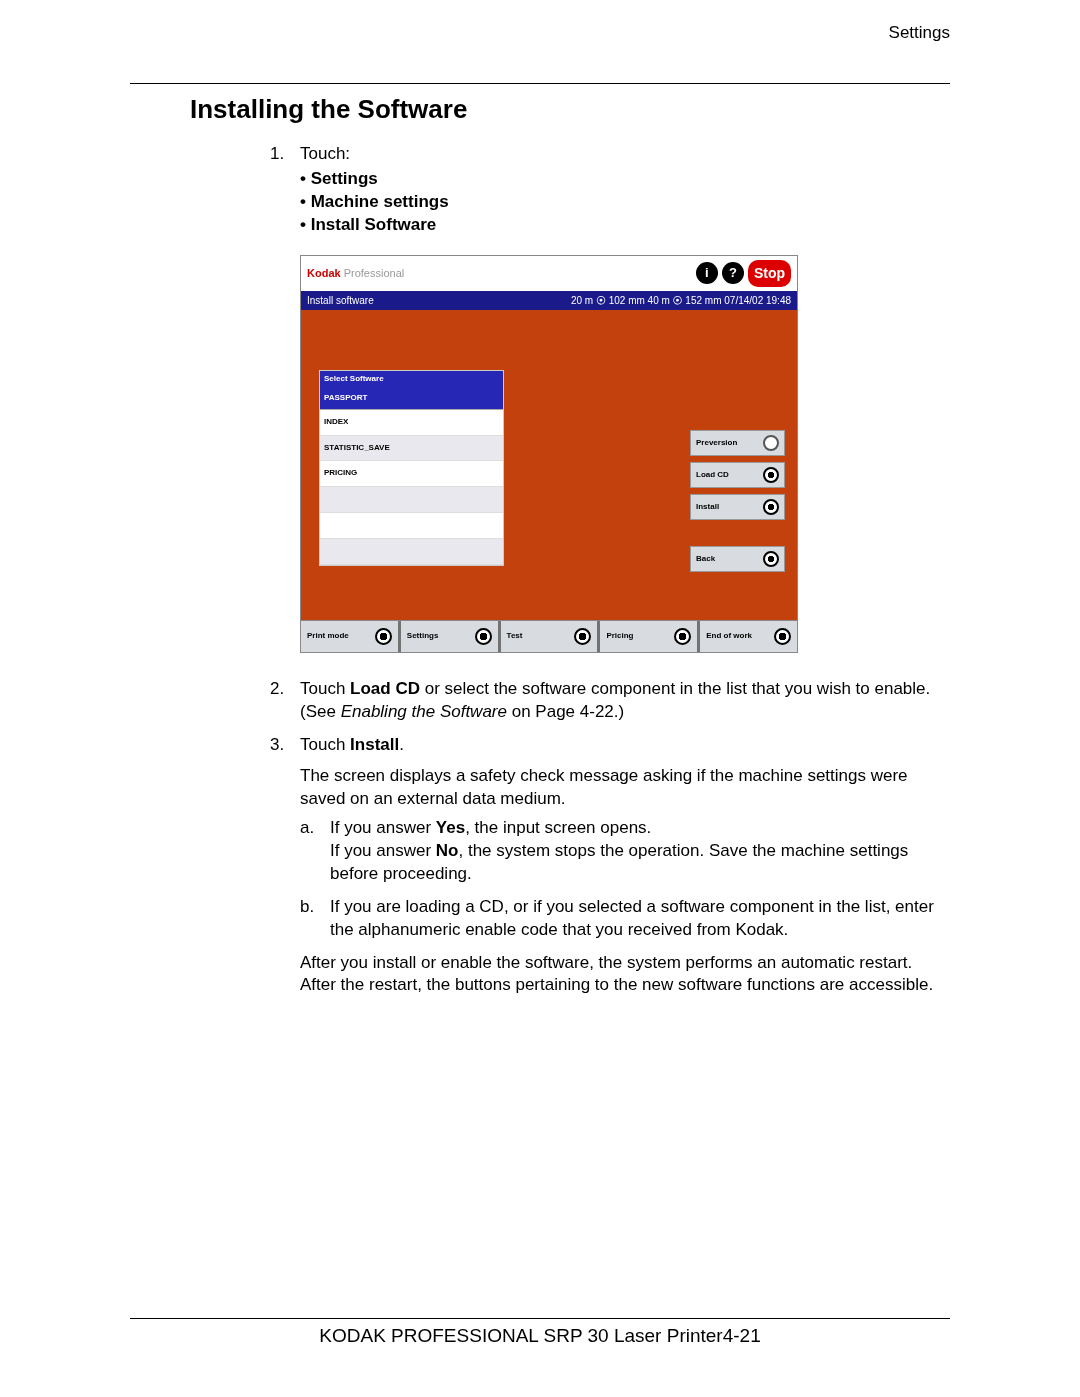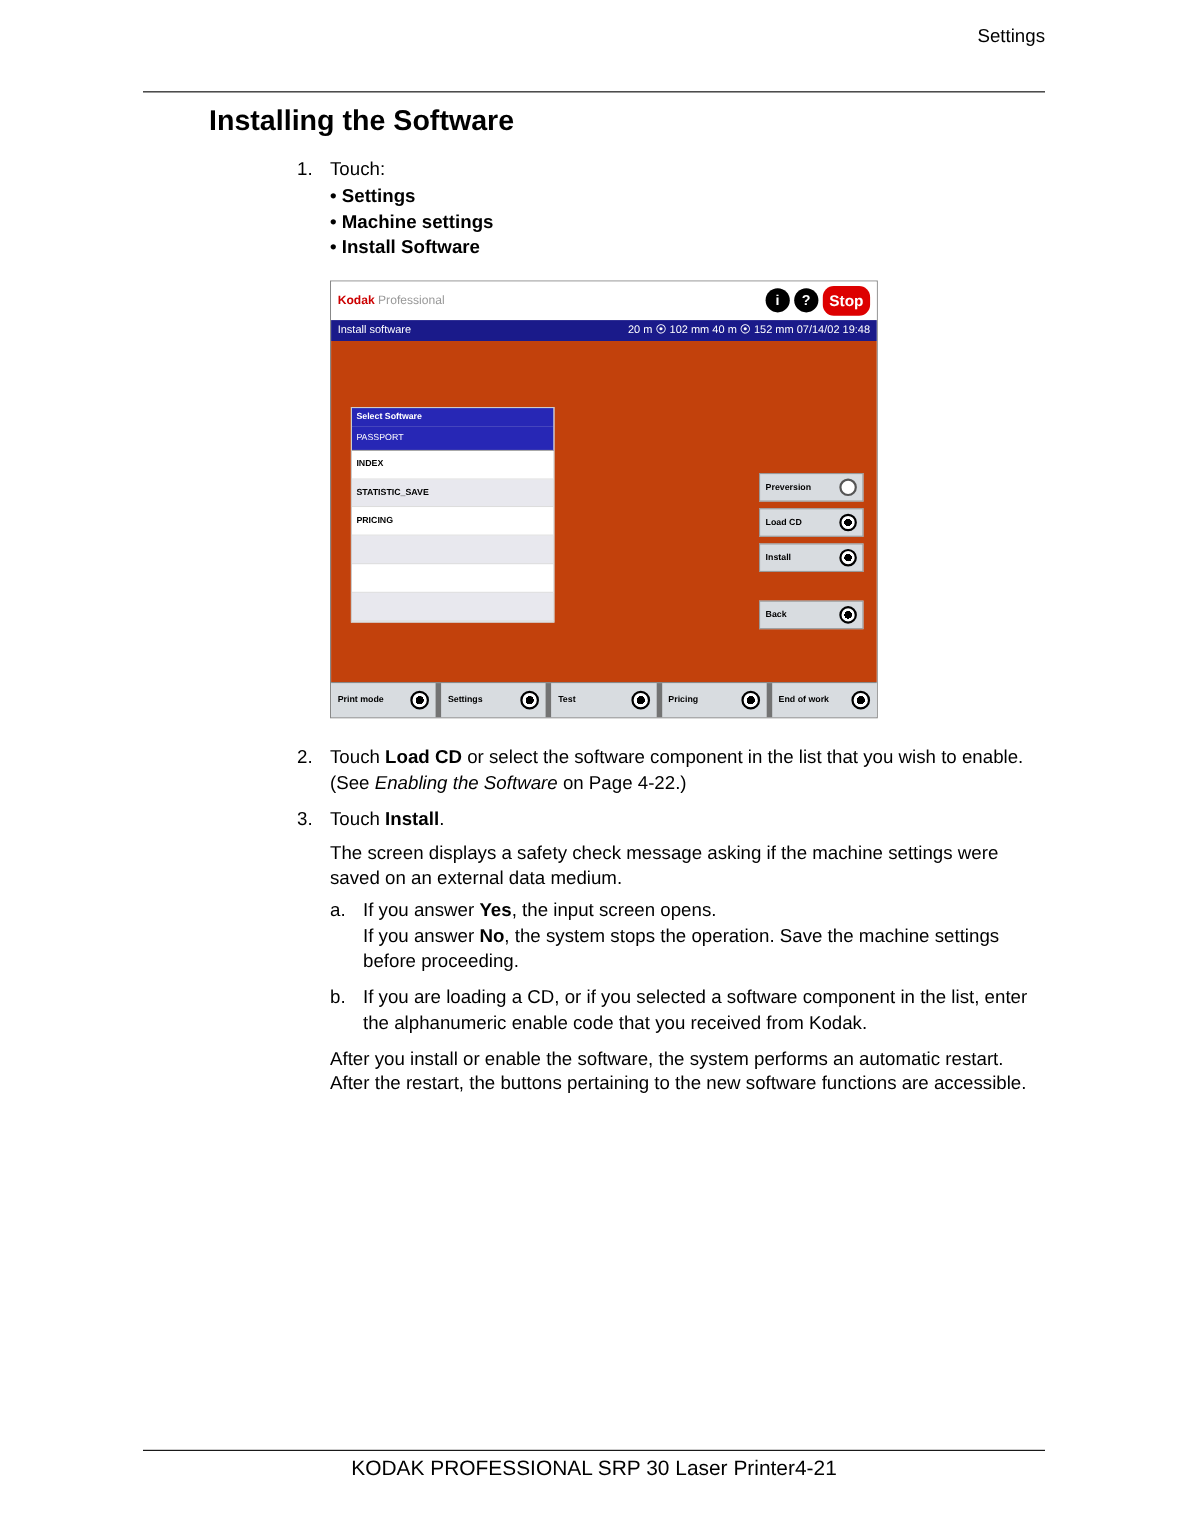--- a/index.html
+++ b/index.html
@@ -87,21 +87,21 @@
     top: 60px; left: 18px;
     width: 185px;
     background: #f0f0f0;
     border: 1px solid #ccc;
   }
   .sw-head {
     background: #2727b5; color: #fff; font-size: 8px; font-weight: bold;
     padding: 3px 4px;
   }
   .sw-sel {
-    background: #2727b5; color: #fff; font-size: 8px; font-weight: normal;
+    background: #2727b5; color: #fff; font-size: 8px; font-weight: bold;
     padding: 5px 4px; border-bottom: 1px solid #aaa;
   }
   .sw-row {
     font-size: 8px; font-weight: bold; padding: 7px 4px; border-bottom: 1px solid #ddd;
     background: #fff;
   }
   .sw-row.shade { background: #e8e8ee; }
   .side-btns {
     position: absolute; right: 12px; top: 120px; width: 95px;
     display: flex; flex-direction: column; gap: 6px;
@@ -114,21 +114,21 @@
   .sb .ring {
     width: 16px; height: 16px; border: 2px solid #555; border-radius: 50%; background: #fff;
   }
   .sb .ring.filled { background: radial-gradient(circle,#000 0 40%,#fff 41%); border-color:#000; }
   .sb.back { margin-top: 20px; }
   .dev-bottom {
     background: #d8dce0; border-top: 1px solid #888; height: 32px;
     display: flex;
   }
   .dev-bottom .bb {
-    flex: 1; border-right: 5px solid #737373; display: flex; align-items: center;
+    flex: 1; border-right: 3px solid #737373; display: flex; align-items: center;
     justify-content: space-between; padding: 0 6px; font-size: 8px; font-weight: bold;
   }
   .dev-bottom .bb:last-child { border-right: none; }
   .dev-bottom .ring {
     width: 17px; height: 17px; border: 2px solid #000; border-radius: 50%;
     background: radial-gradient(circle,#000 0 40%,#fff 41%);
   }
 
   .sublist { list-style: none; margin-top: 6px; }
   .sublist > li { position: relative; padding-left: 30px; margin-bottom: 10px; }

